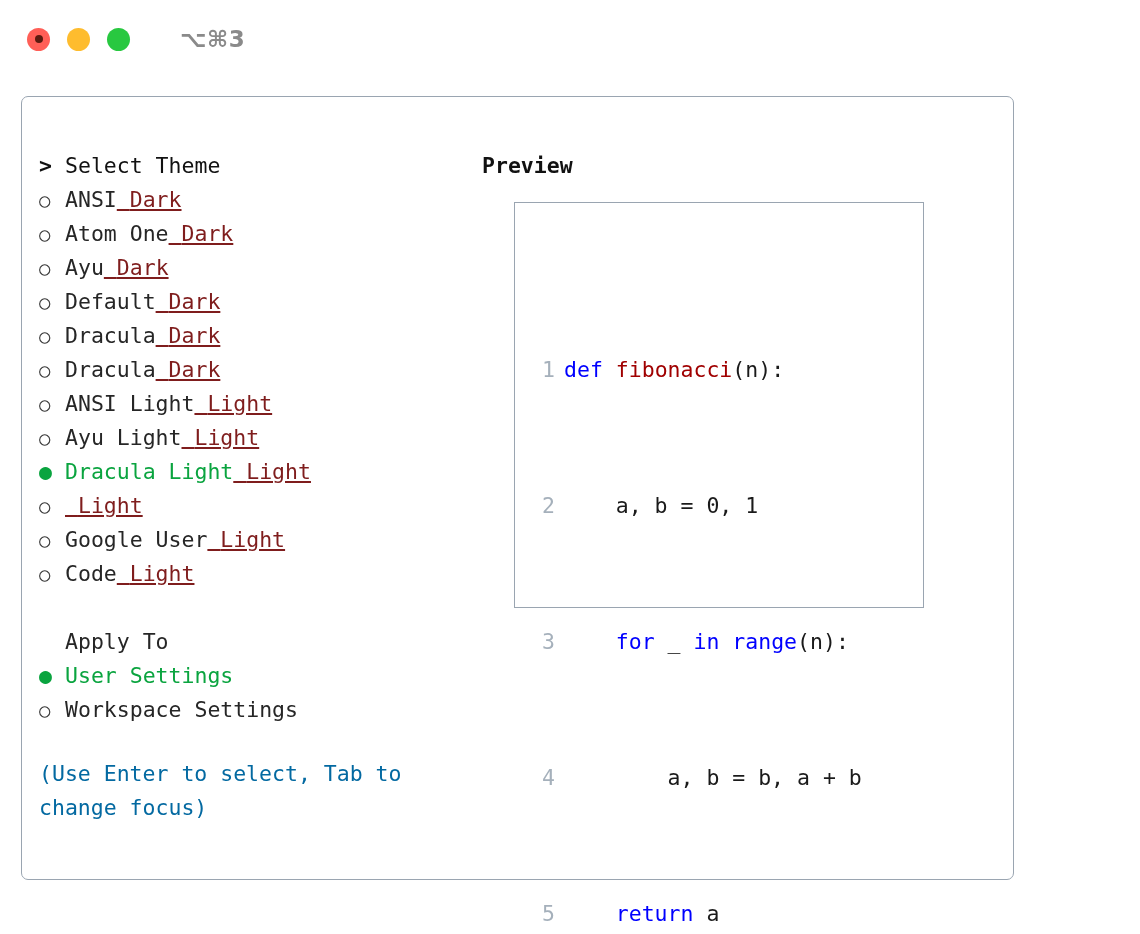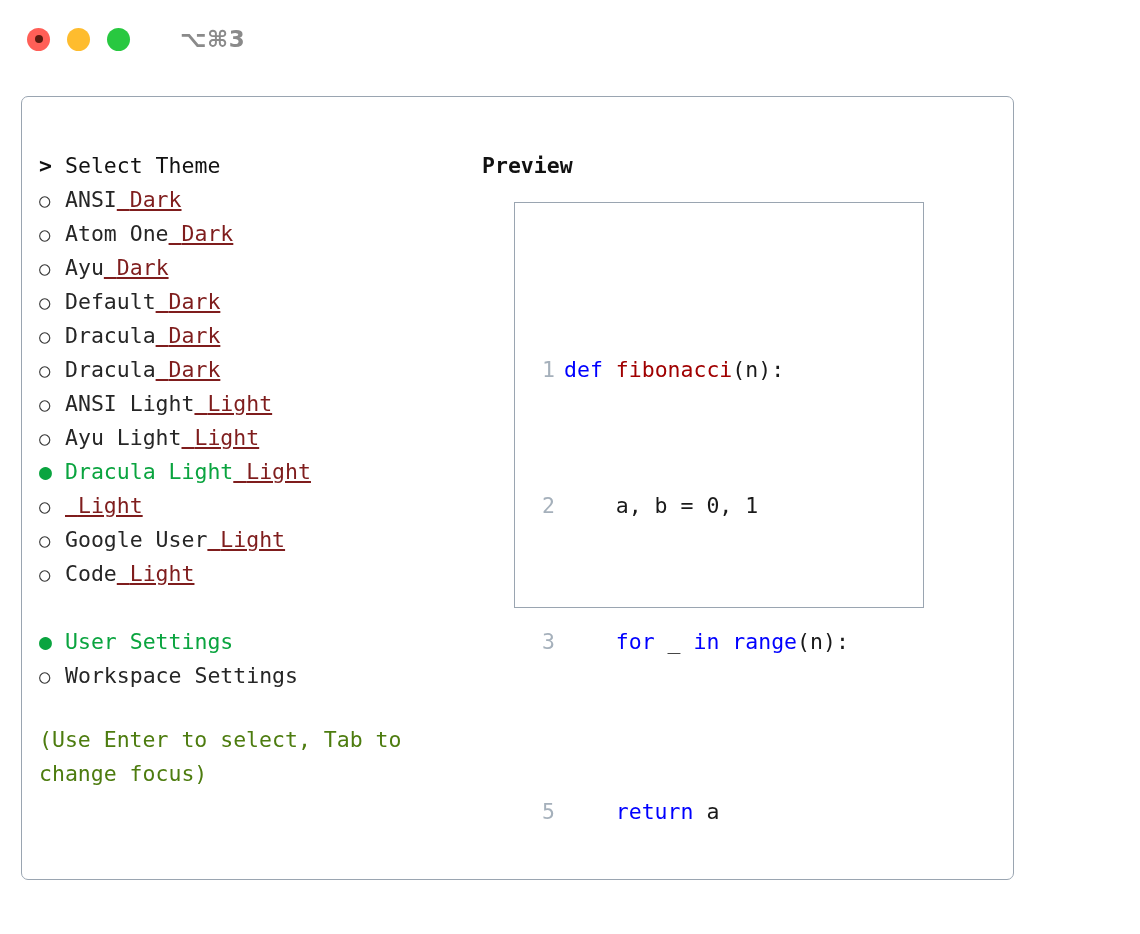--- a/index.html
+++ b/index.html
@@ -120,21 +120,21 @@
   .label-name-sel  { color: #0aa43f; }
   .label-head      { color: #111111; font-weight: normal; }
   .label-cat       { color: #7f1d1d; text-decoration: underline; }
 
   .section-gap { height: 34px; }
 
   .hint {
     margin-top: 30px;
     font-size: 21.5px;
     line-height: 34px;
-    color: #4d7c0f;
+    color: #0369a1;
     width: 410px;
   }
 
   
   .right {
     position: absolute;
     left: 460px;
     top: 52px;
     width: 500px;
   }
@@ -276,20 +276,24 @@
 
         <div class="row">
           <span class="marker marker-un">○</span>
           <span class="label-name">Code</span>
           <span class="label-cat">&nbsp;</span>
           <span class="label-cat">Light</span>
         </div>
 
         <div class="section-gap"></div>
 
+        <div class="row">
+          <span class="marker marker-none">○</span>
+          <span class="label-name">Apply To</span>
+        </div>
 
         <div class="row">
           <span class="marker marker-sel">●</span>
           <span class="label-name-sel">User Settings</span>
         </div>
 
         <div class="row">
           <span class="marker marker-un">○</span>
           <span class="label-name">Workspace Settings</span>
         </div>
@@ -302,20 +306,21 @@
 
         <div class="preview-box">
           <div class="code">
 
             <span class="cline"><span class="lnum">1</span><span class="kw">def</span><span class="txt"> </span><span class="fn">fibonacci</span><span class="txt">(n):</span></span>
 
             <span class="cline"><span class="lnum">2</span><span class="txt">    a, b = 0, 1</span></span>
 
             <span class="cline"><span class="lnum">3</span><span class="txt">    </span><span class="kw">for</span><span class="txt"> _ </span><span class="kw">in</span><span class="txt"> </span><span class="kw">range</span><span class="txt">(n):</span></span>
 
+            <span class="cline"><span class="lnum">4</span><span class="txt">        a, b = b, a + b</span></span>
 
             <span class="cline"><span class="lnum">5</span><span class="txt">    </span><span class="kw">return</span><span class="txt"> a</span></span>
 
             
 
             
 
             
 
             

